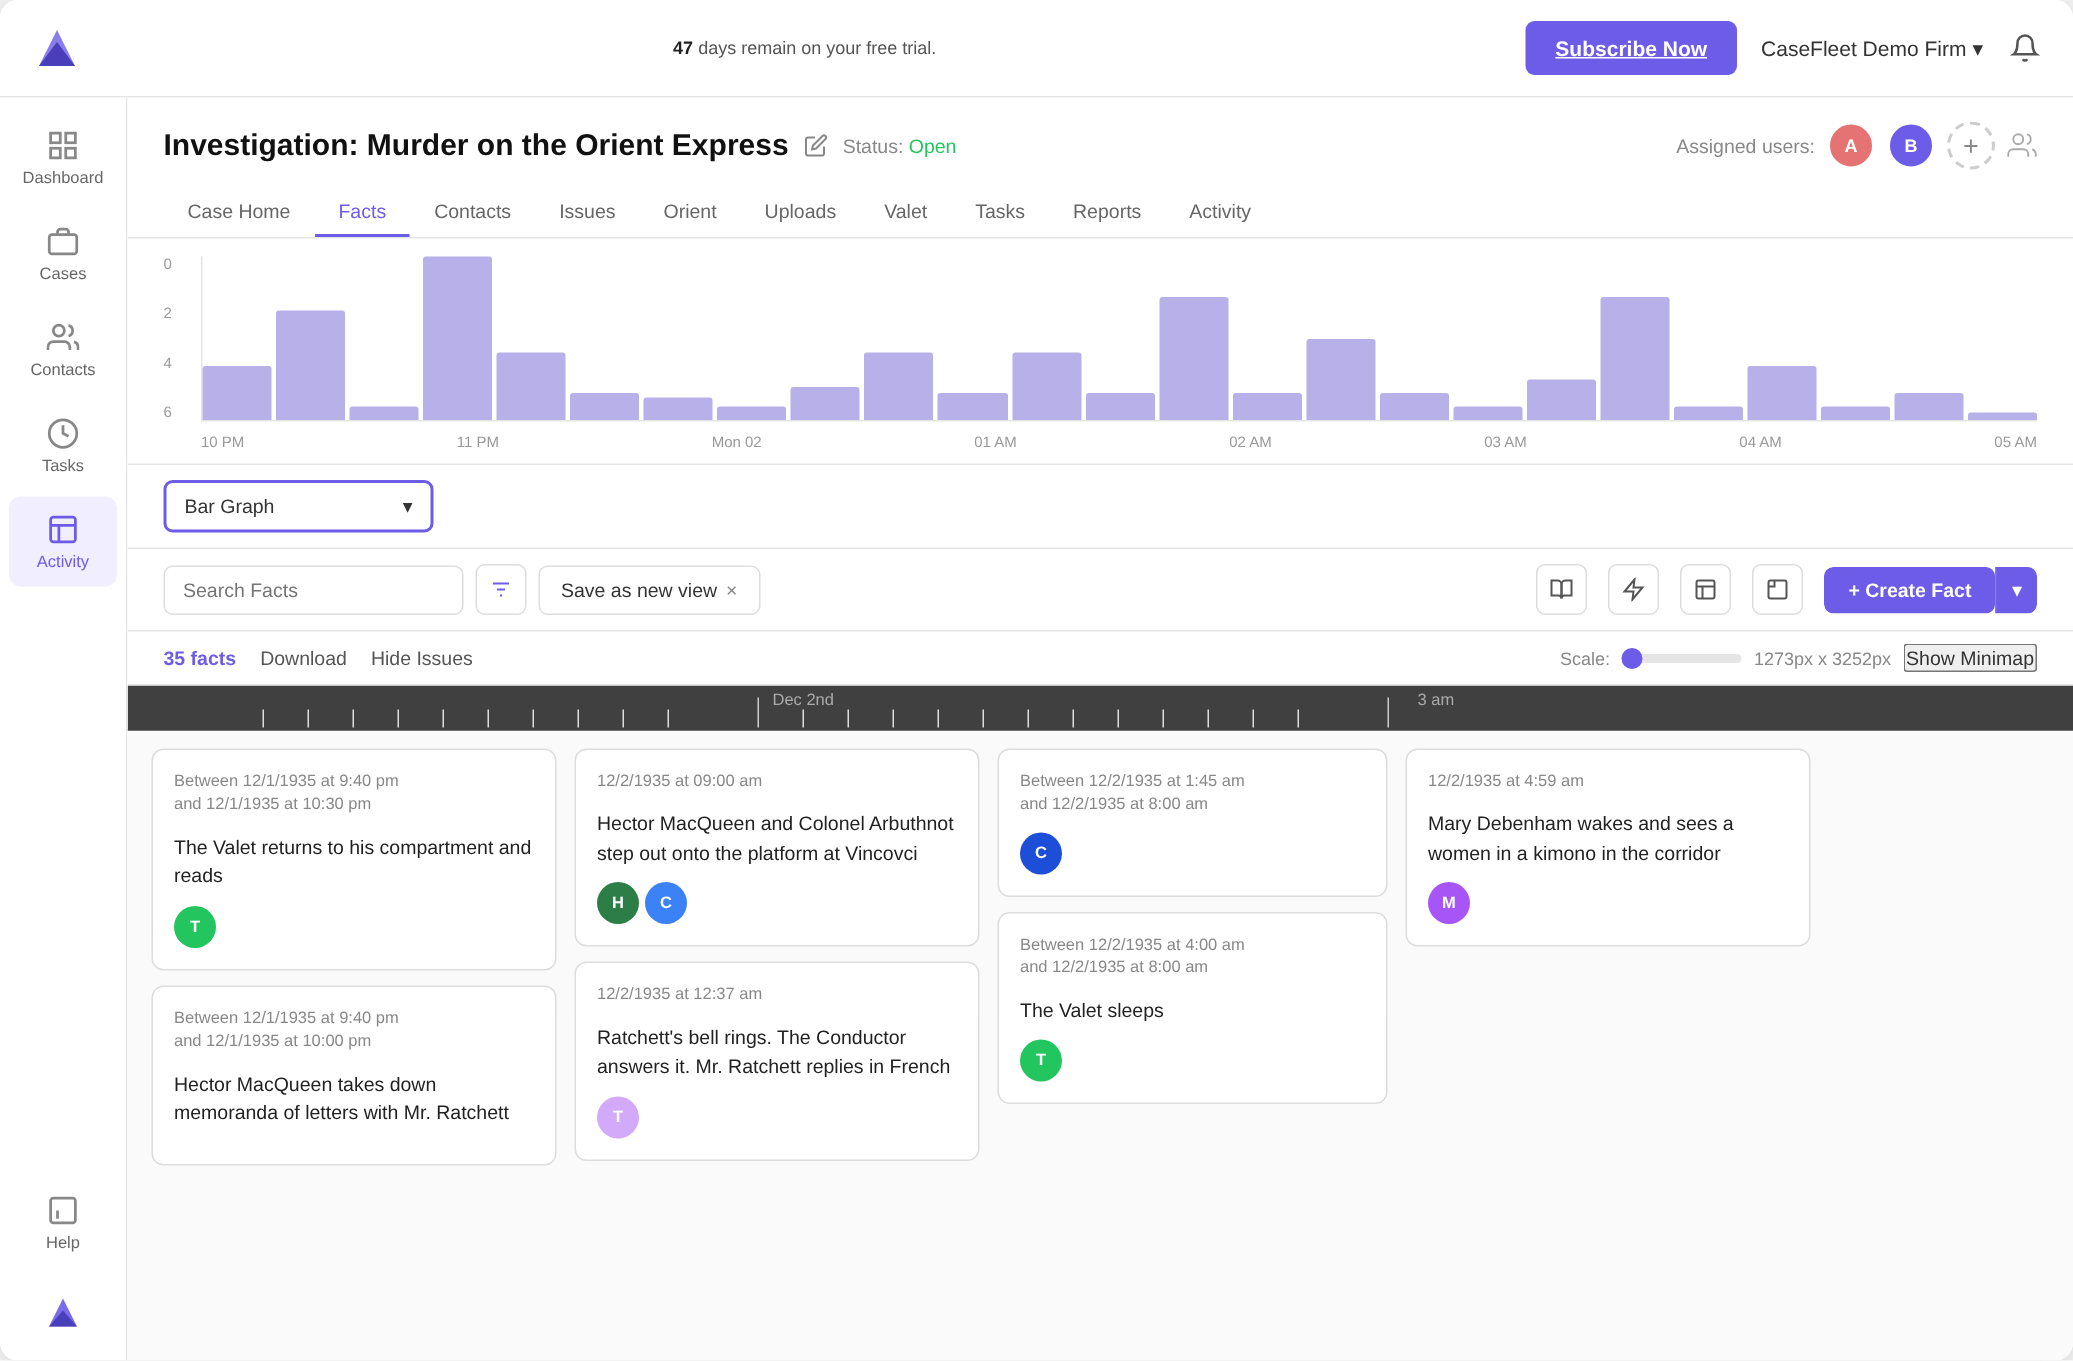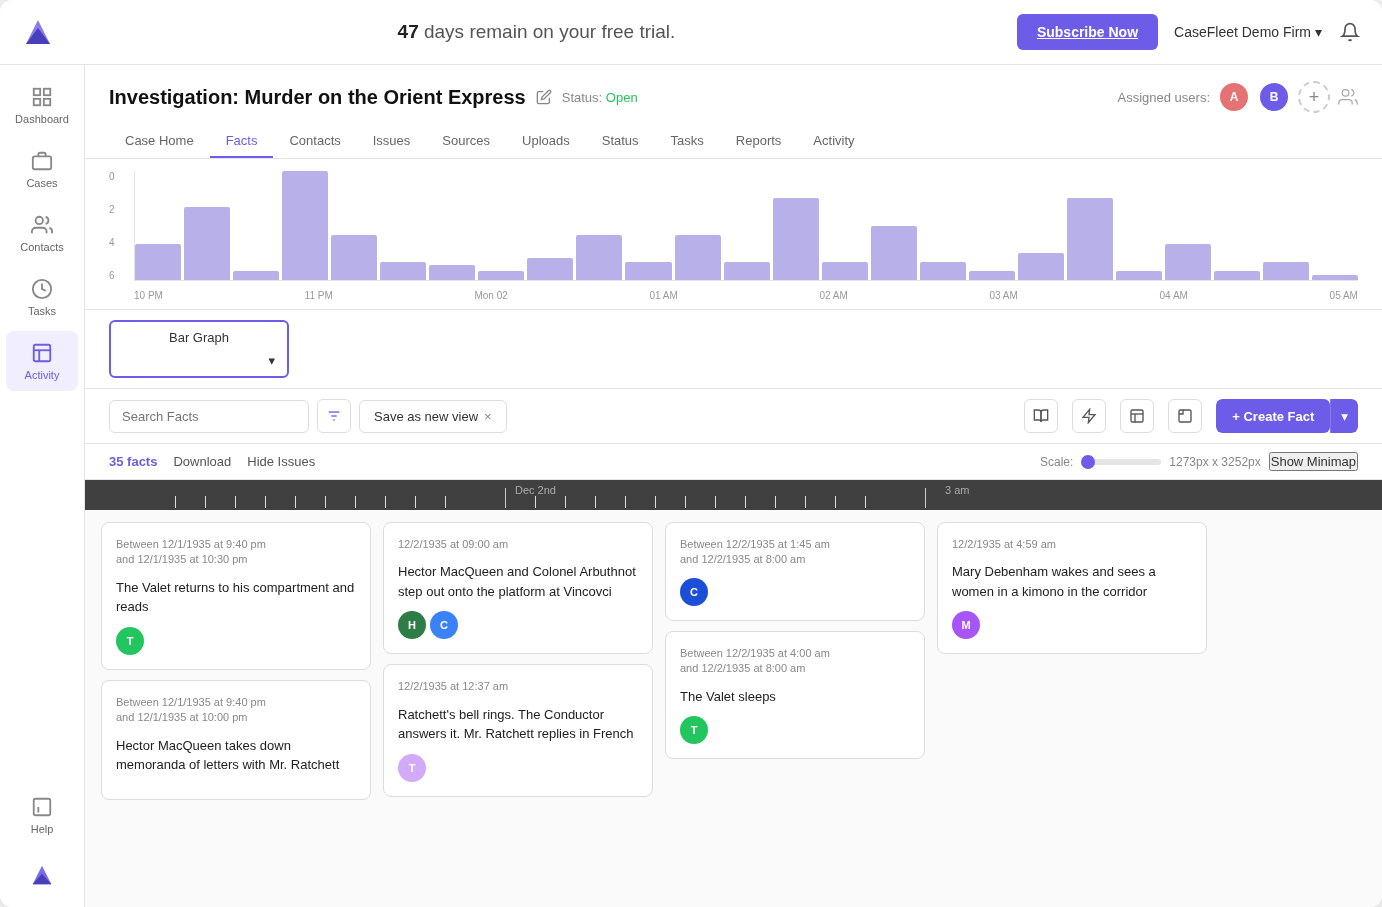--- a/index.html
+++ b/index.html
@@ -3,21 +3,21 @@
   <meta charset="utf-8">
   <style>
     * { box-sizing: border-box; margin: 0; padding: 0; }
     body { font-family: -apple-system, BlinkMacSystemFont, 'Segoe UI', sans-serif; background: #f5f5f5; color: #333; font-size: 13px; }
 
     .app-frame { display: flex; flex-direction: column; width: 1382px; height: 907px; background: #fff; border-radius: 12px; overflow: hidden; box-shadow: 0 2px 20px rgba(0,0,0,0.15); }
 
     
     .top-bar { height: 65px; background: #fff; border-bottom: 1px solid #e5e5e5; display: flex; align-items: center; padding: 0 20px; gap: 16px; flex-shrink: 0; }
     .top-bar-logo { width: 36px; height: 36px; display: flex; align-items: center; }
-    .top-bar-center { flex: 1; text-align: center; font-size: 19px; color: #555; }
+    .top-bar-center { flex: 1; text-align: center; font-size: 12px; color: #555; }
     .top-bar-center strong { font-weight: 700; color: #222; }
     .subscribe-btn { background: #6c5ce7; color: #fff; border: none; border-radius: 6px; padding: 10px 20px; font-size: 14px; font-weight: 600; cursor: pointer; text-decoration: underline; }
     .firm-name { font-size: 14px; color: #333; font-weight: 500; display: flex; align-items: center; gap: 4px; cursor: pointer; }
     .bell-icon { width: 24px; height: 24px; display: flex; align-items: center; justify-content: center; cursor: pointer; }
 
     
     .main-layout { display: flex; flex: 1; overflow: hidden; }
 
     
     .sidebar { width: 85px; background: #fff; border-right: 1px solid #e5e5e5; display: flex; flex-direction: column; align-items: center; padding: 10px 0; gap: 4px; flex-shrink: 0; }
@@ -52,28 +52,28 @@
     
     .chart-area { padding: 12px 24px 8px; border-bottom: 1px solid #e5e5e5; flex-shrink: 0; }
     .chart-container { height: 130px; position: relative; }
     .chart-y-axis { position: absolute; left: 0; top: 0; bottom: 20px; display: flex; flex-direction: column-reverse; justify-content: space-between; font-size: 10px; color: #999; width: 20px; }
     .chart-bars-area { position: absolute; left: 25px; right: 0; top: 0; bottom: 20px; display: flex; align-items: flex-end; gap: 3px; border-left: 1px solid #e5e5e5; border-bottom: 1px solid #e5e5e5; }
     .chart-bar { background: #b8b0e8; border-radius: 2px 2px 0 0; min-width: 8px; }
     .chart-x-labels { position: absolute; left: 25px; right: 0; bottom: 0; display: flex; justify-content: space-between; font-size: 10px; color: #999; }
 
     
     .toolbar { padding: 10px 24px; display: flex; align-items: center; gap: 10px; border-bottom: 1px solid #e5e5e5; flex-shrink: 0; }
-    .graph-select { border: 2px solid #6c5ce7; border-radius: 6px; padding: 8px 12px; font-size: 13px; color: #333; background: #fff; cursor: pointer; display: flex; align-items: center; gap: 8px; min-width: 180px; flex-direction: column; }
+    .graph-select { border: 2px solid #6c5ce7; border-radius: 6px; padding: 8px 12px; font-size: 13px; color: #333; background: #fff; cursor: pointer; display: flex; align-items: center; gap: 8px; min-width: 180px; }
 
     
     .facts-toolbar { padding: 10px 24px; display: flex; align-items: center; gap: 8px; border-bottom: 1px solid #e5e5e5; flex-shrink: 0; }
     .search-input { border: 1px solid #ddd; border-radius: 6px; padding: 8px 12px; font-size: 13px; color: #999; background: #fff; width: 200px; }
     .filter-btn { width: 34px; height: 34px; border: 1px solid #ddd; border-radius: 6px; display: flex; align-items: center; justify-content: center; cursor: pointer; color: #6c5ce7; }
     .save-view-btn { border: 1px solid #ddd; border-radius: 6px; padding: 8px 14px; font-size: 13px; color: #333; background: #fff; cursor: pointer; display: flex; align-items: center; gap: 6px; }
-    .toolbar-right { margin-left: auto; display: flex; gap: 14px; }
+    .toolbar-right { margin-left: auto; display: flex; align-items: center; gap: 14px; }
     .icon-btn { width: 34px; height: 34px; border: 1px solid #ddd; border-radius: 6px; display: flex; align-items: center; justify-content: center; cursor: pointer; color: #555; }
     .create-fact-btn { background: #6c5ce7; color: #fff; border: none; border-radius: 6px; padding: 8px 16px; font-size: 13px; font-weight: 600; cursor: pointer; display: flex; align-items: center; gap: 4px; }
     .create-fact-dropdown { background: #6c5ce7; color: #fff; border: none; border-radius: 0 6px 6px 0; border-left: 1px solid #8b7aee; padding: 8px 10px; cursor: pointer; }
 
     
     .facts-summary { padding: 8px 24px; display: flex; align-items: center; gap: 16px; border-bottom: 1px solid #e5e5e5; flex-shrink: 0; }
     .facts-count { color: #6c5ce7; font-size: 13px; font-weight: 600; cursor: pointer; }
     .summary-btn { font-size: 13px; color: #555; cursor: pointer; background: none; border: none; }
     .scale-area { margin-left: auto; display: flex; align-items: center; gap: 8px; font-size: 12px; color: #888; }
     .scale-slider { width: 80px; height: 6px; background: #e5e5e5; border-radius: 3px; position: relative; }
@@ -225,23 +225,23 @@
               </svg>
             </div>
           </div>
         </div>
 
         <div class="nav-tabs">
           <div class="nav-tab">Case Home</div>
           <div class="nav-tab active">Facts</div>
           <div class="nav-tab">Contacts</div>
           <div class="nav-tab">Issues</div>
-          <div class="nav-tab">Sources</div>
+          <div class="nav-tab">Orient</div>
           <div class="nav-tab">Uploads</div>
-          <div class="nav-tab">Status</div>
+          <div class="nav-tab">Valet</div>
           <div class="nav-tab">Tasks</div>
           <div class="nav-tab">Reports</div>
           <div class="nav-tab">Activity</div>
         </div>
       </div>
 
       <div class="chart-area">
         <div class="chart-container">
           <div class="chart-y-axis">
             <span>6</span>

